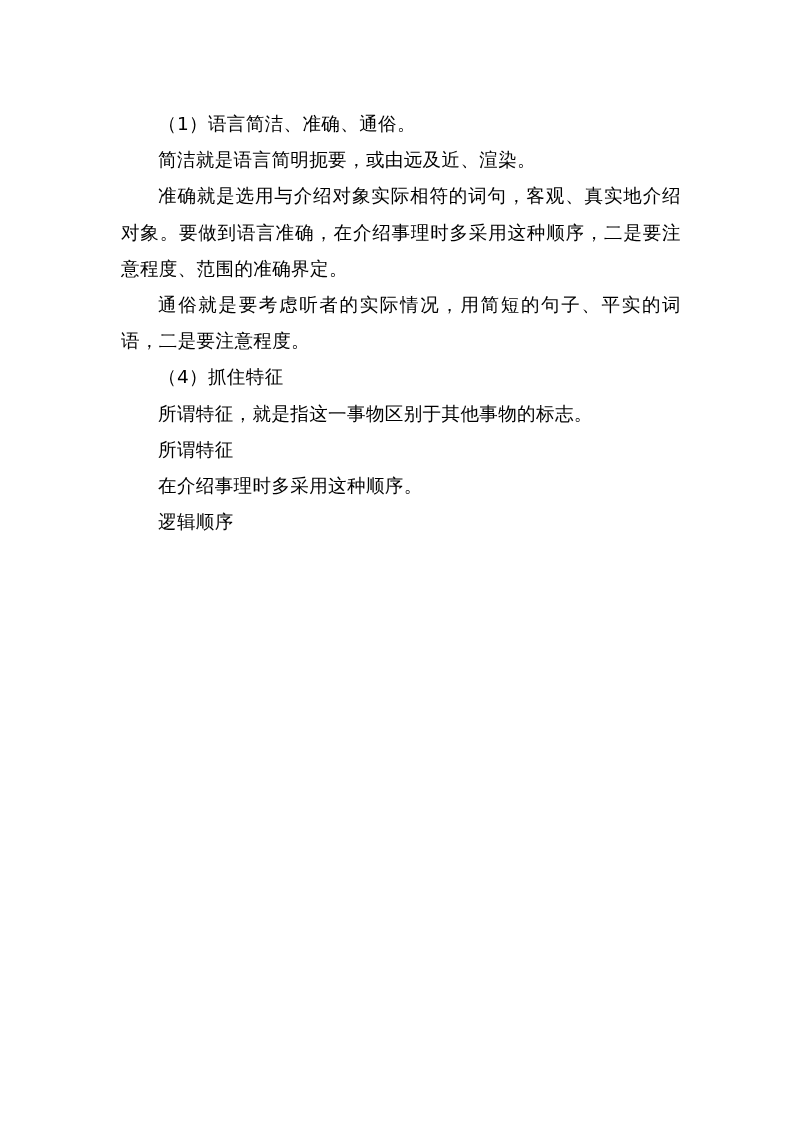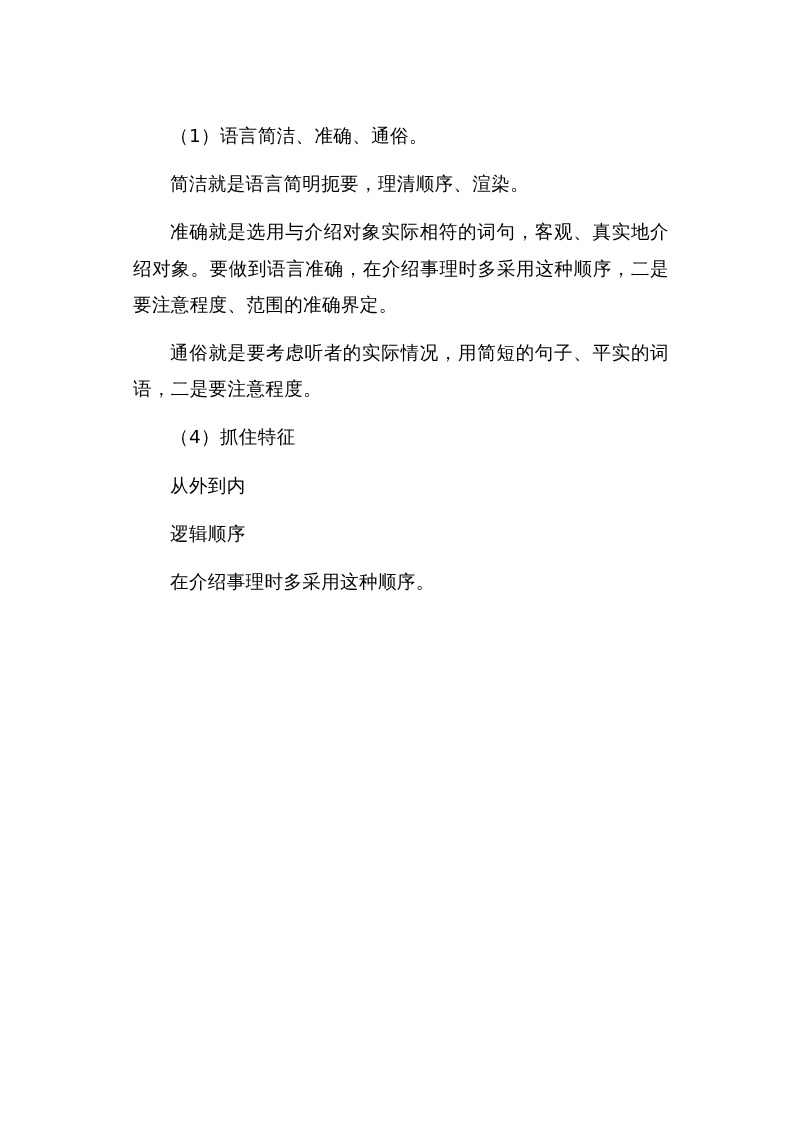--- a/index.html
+++ b/index.html
@@ -15,38 +15,39 @@
       font-family: "DejaVu Sans", "Liberation Sans", sans-serif;
       color: #000000;
     }
     .page {
       position: absolute;
       left: 121px;
       top: 106px;
       width: 560px;
     }
     .para {
-      margin: 12px;
+      margin: 0;
       font-size: 18.5px;
       line-height: 36.2px;
       text-indent: 37px;
       text-align: justify;
       letter-spacing: 0.4px;
       white-space: normal;
       word-break: break-all;
     }
     .para.heading {
       text-indent: 37px;
     }
   </style>
 </head>
 <body>
 
 <div class="page">
   <p class="para heading">（1）语言简洁、准确、通俗。</p>
-  <p class="para">简洁就是语言简明扼要，理清顺序、渲染。</p>
+  <p class="para">简洁就是语言简明扼要，或由远及近、渲染。</p>
   <p class="para">准确就是选用与介绍对象实际相符的词句，客观、真实地介绍对象。要做到语言准确，在介绍事理时多采用这种顺序，二是要注意程度、范围的准确界定。</p>
   <p class="para">通俗就是要考虑听者的实际情况，用简短的句子、平实的词语，二是要注意程度。</p>
   <p class="para heading">（4）抓住特征</p>
-  <p class="para">从外到内</p>
+  <p class="para">所谓特征，就是指这一事物区别于其他事物的标志。</p>
+  <p class="para">所谓特征</p>
+  <p class="para">在介绍事理时多采用这种顺序。</p>
   <p class="para">逻辑顺序</p>
-  <p class="para">在介绍事理时多采用这种顺序。</p>
 </div>
 
 </body></html>

